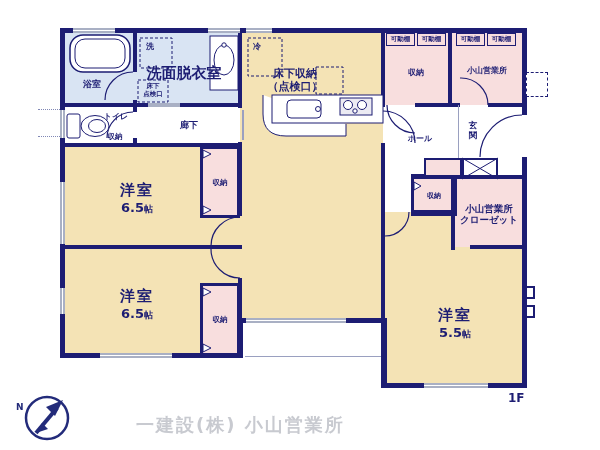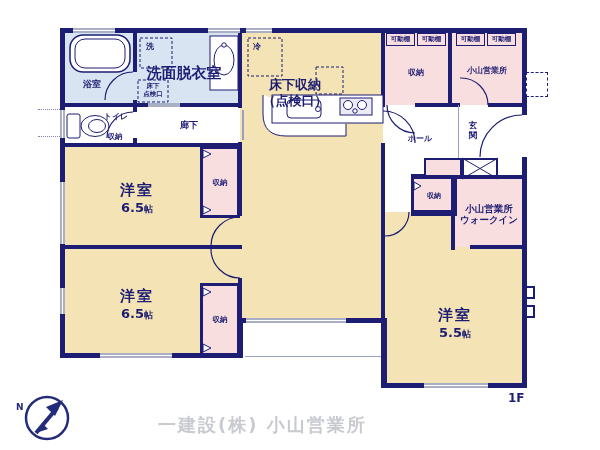--- a/index.html
+++ b/index.html
@@ -176,48 +176,48 @@
   <div class="lbl" style="left:150px;top:47px;font-size:8px">洗</div>
   <div class="lbl" style="left:184px;top:73px;font-size:15px">洗面脱衣室</div>
   <div class="lbl" style="left:153px;top:91px;font-size:6.5px">
     <div>床下</div>
     <div>点検口</div>
   </div>
   <div class="lbl" style="left:116px;top:117px;font-size:8px">トイレ</div>
   <div class="lbl" style="left:115px;top:136px;font-size:7.5px">収納</div>
   <div class="lbl" style="left:189px;top:125px;font-size:9px">廊下</div>
   <div class="lbl" style="left:257px;top:47px;font-size:8px">冷</div>
-  <div class="lbl" style="left:295px;top:93px;font-size:13px">
+  <div class="lbl" style="left:295px;top:80px;font-size:11px">
     <div>床下収納</div>
     <div>（点検口）</div>
   </div>
   <div class="lbl" style="left:220px;top:182px;font-size:7.5px">収納</div>
   <div class="lbl" style="left:220px;top:319px;font-size:7.5px">収納</div>
   <div class="lbl" style="left:416px;top:73px;font-size:8px">収納</div>
   <div class="lbl" style="left:487px;top:71px;font-size:8px">小山営業所</div>
   <div class="lbl" style="left:420px;top:139px;font-size:8px">ホール</div>
   <div class="lbl" style="left:473px;top:130px;font-size:8.5px">
     <div>玄</div>
     <div>関</div>
   </div>
   <div class="lbl" style="left:434px;top:196px;font-size:7px">収納</div>
   <div class="lbl" style="left:489px;top:214px;font-size:9.5px">
     <div>小山営業所</div>
-    <div>ウォークイン</div>
+    <div>クローゼット</div>
   </div>
 
   <div class="roomlbl" style="left:137px;top:198px">
     <div class="rname">洋室</div>
     <div class="rsize"><span>6.5</span><span class="unit">帖</span></div>
   </div>
   <div class="roomlbl" style="left:137px;top:304px">
     <div class="rname">洋室</div>
     <div class="rsize"><span>6.5</span><span class="unit">帖</span></div>
   </div>
   <div class="roomlbl" style="left:455px;top:323px">
     <div class="rname">洋室</div>
     <div class="rsize"><span>5.5</span><span class="unit">帖</span></div>
   </div>
 
   <div class="fl" style="left:508px;top:391px">1F</div>
-  <div class="footer-text" style="left:158px;top:413px">一建設(株) 小山営業所</div>
+  <div class="footer-text" style="left:136px;top:413px">一建設(株) 小山営業所</div>
 
 </div>
 
 </body></html>

